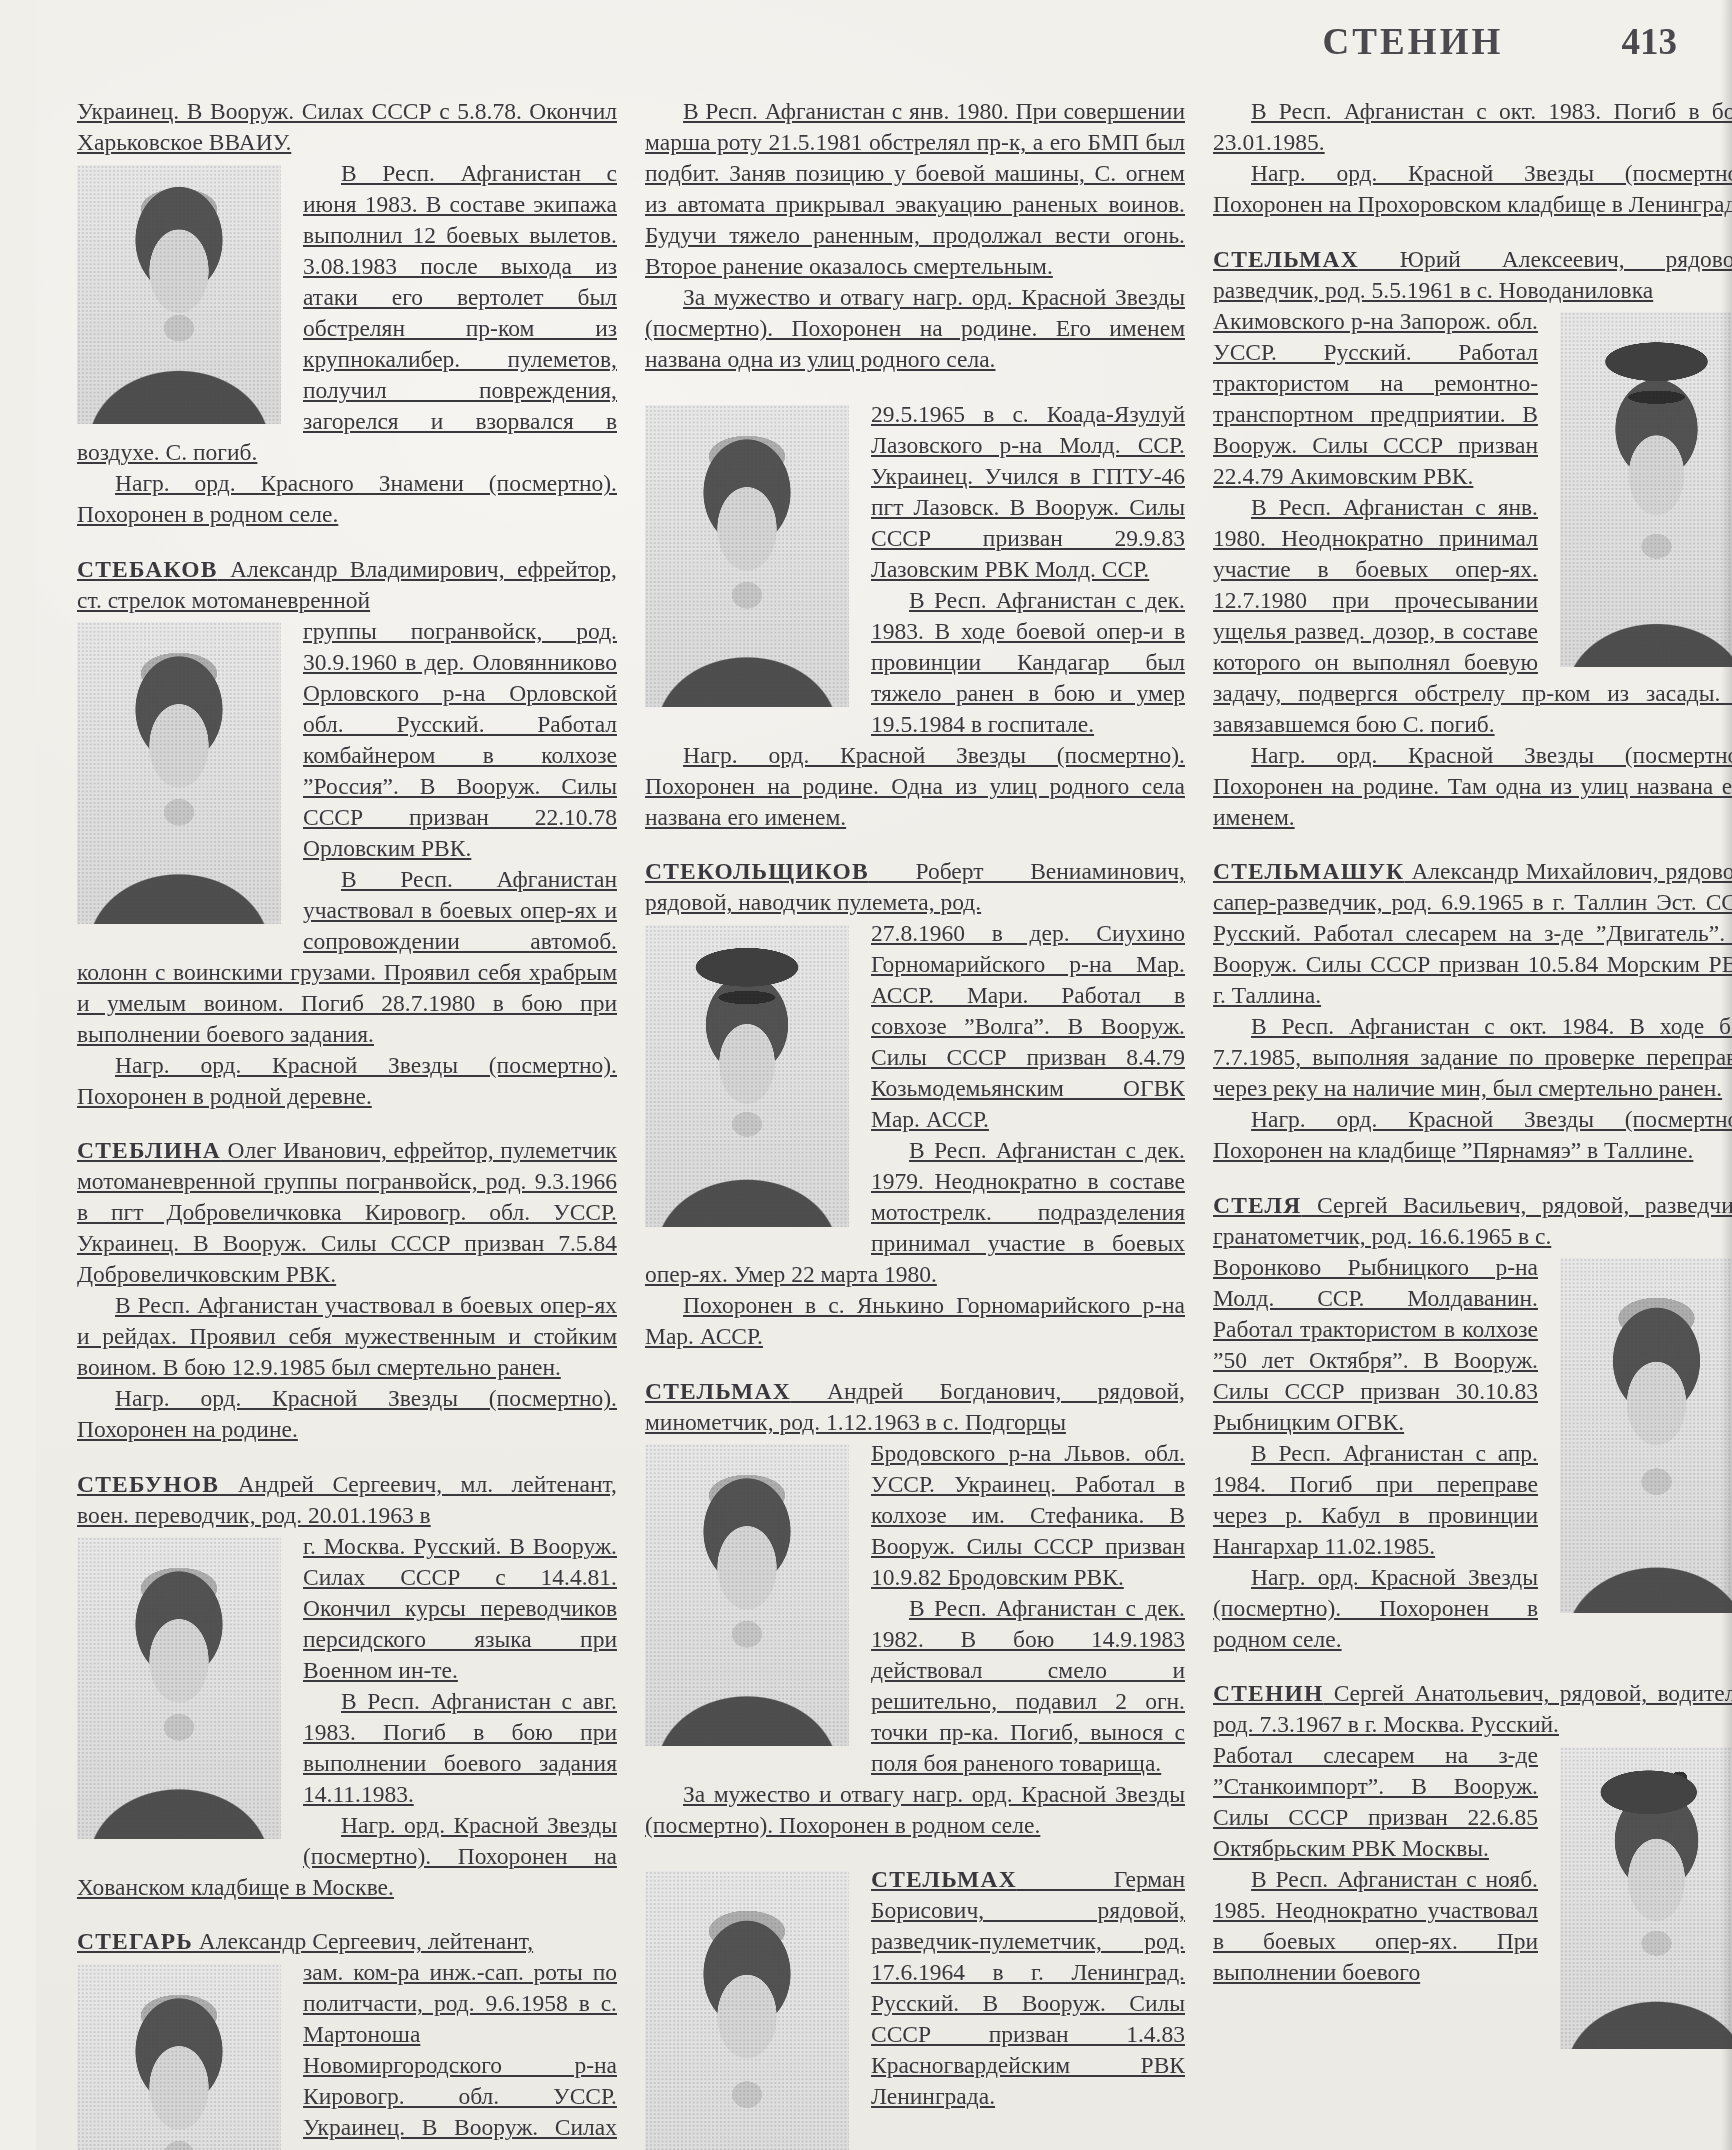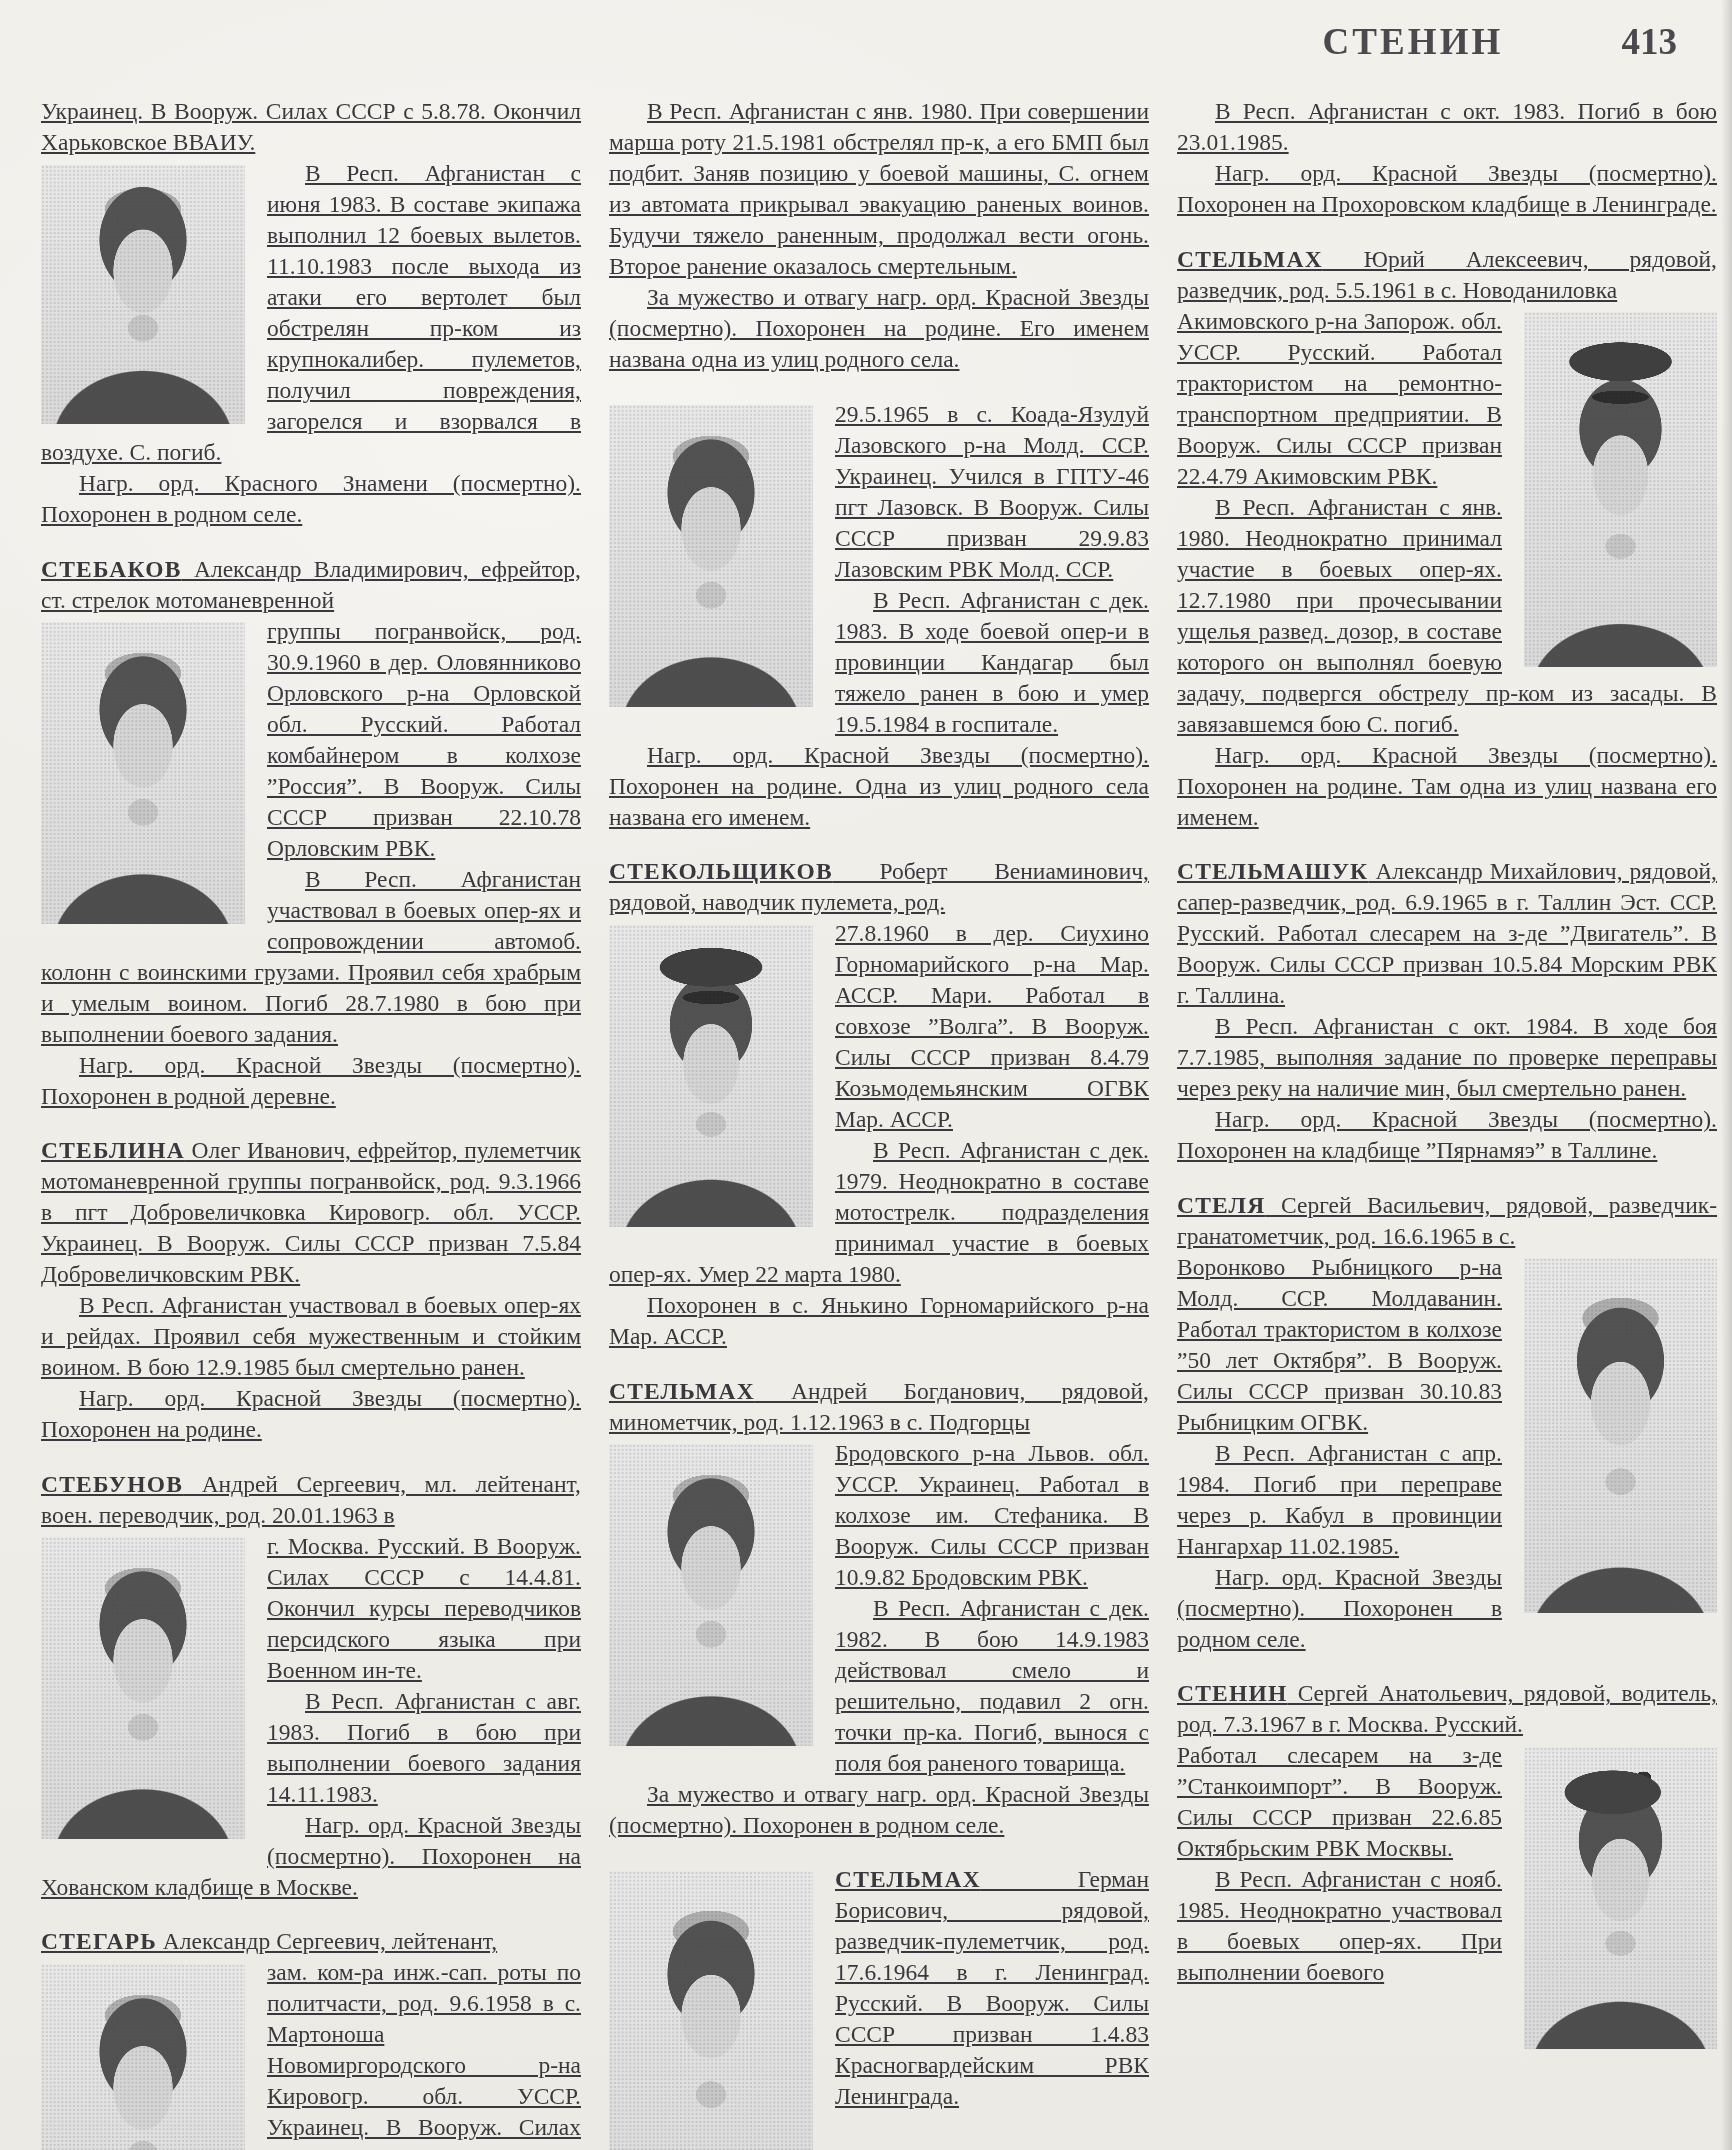--- a/index.html
+++ b/index.html
@@ -7,21 +7,21 @@
     width:1732px;height:2151px;overflow:hidden;position:relative;
     background:#f1efea;
     font-family:"Liberation Serif","DejaVu Serif",serif;
     color:#39383d;
   }
   .sheet{
     position:absolute;inset:0;
     background:
       radial-gradient(1099px 706px at 30% 20%, rgba(255,255,255,.35), rgba(255,255,255,0) 70%),
       linear-gradient(180deg,#f2f0eb 0%,#efede8 60%,#eceae4 100%);
-    padding:20.4px 0 0 41px;box-sizing:border-box;
+    padding:20.4px 0 0 41px;box-sizing:border-box;margin-left:36px;
   }
   .sheet::after{
     content:"";position:absolute;top:0;right:0;width:11px;height:100%;
     background:linear-gradient(to left, rgba(60,58,60,.18), rgba(60,58,60,0));
   }
   .pagehead{
     display:flex;justify-content:flex-end;align-items:baseline;
     gap:118px;padding-right:55px;
     font-size:37px;font-weight:bold;color:#4a494e;
   }
@@ -86,21 +86,21 @@
     <span class="pagenum">413</span>
   </header>
 
   <div class="cols">
 
     <section class="col">
 
       <article class="entry">
         <p class="para">Украинец. В Вооруж. Силах СССР с 5.8.78. Окончил Харьковское ВВАИУ.</p>
         <div class="photo ph-a"></div>
-        <p class="para ind">В Респ. Афганистан с июня 1983. В составе экипажа выполнил 12 боевых вылетов. 11.10.1983 после выхода из атаки его вертолет был обстрелян пр-ком из крупнокалибер. пулеметов, получил повреждения, загорелся и взорвался в воздухе. С. погиб.</p>
+        <p class="para ind">В Респ. Афганистан с июня 1983. В составе экипажа выполнил 12 боевых вылетов. 3.08.1983 после выхода из атаки его вертолет был обстрелян пр-ком из крупнокалибер. пулеметов, получил повреждения, загорелся и взорвался в воздухе. С. погиб.</p>
         <p class="para ind">Нагр. орд. Красного Знамени (посмертно). Похоронен в родном селе.</p>
       </article>
 
       <article class="entry">
         <p class="para"><b class="surname">СТЕБАКОВ</b><span> Александр Владимирович, ефрейтор, ст. стрелок мотоманевренной</span></p>
         <div class="photo ph-b"></div>
         <p class="para">группы погранвойск, род. 30.9.1960 в дер. Оловянниково Орловского р-на Орловской обл. Русский. Работал комбайнером в колхозе ”Россия”. В Вооруж. Силы СССР призван 22.10.78 Орловским РВК.</p>
         <p class="para ind">В Респ. Афганистан участвовал в боевых опер-ях и сопровождении автомоб. колонн с воинскими грузами. Проявил себя храбрым и умелым воином. Погиб 28.7.1980 в бою при выполнении боевого задания.</p>
         <p class="para ind">Нагр. орд. Красной Звезды (посмертно). Похоронен в родной деревне.</p>
       </article>

